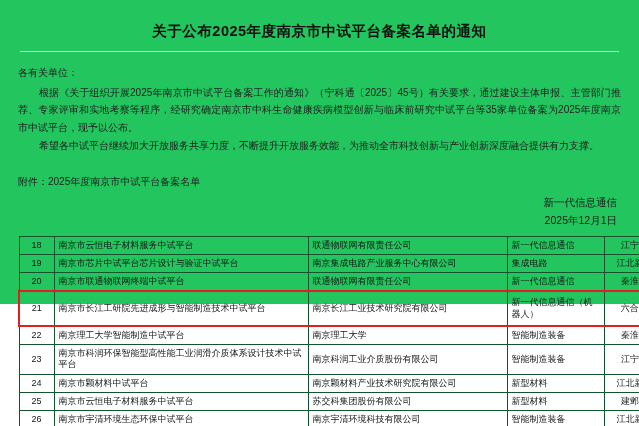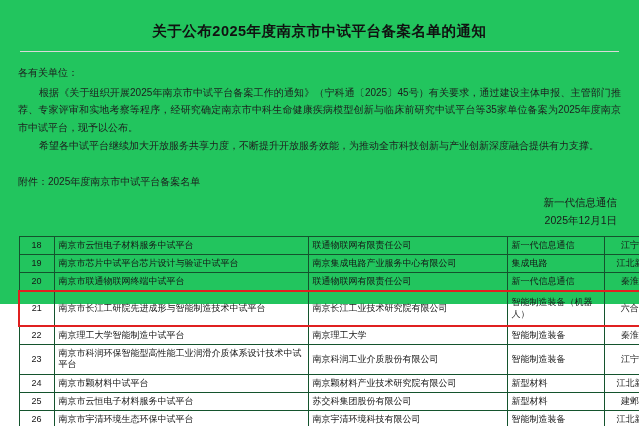--- a/index.html
+++ b/index.html
@@ -151,21 +151,21 @@
             <td class="col-idx">20</td>
             <td class="col-name">南京市联通物联网终端中试平台</td>
             <td class="col-org">联通物联网有限责任公司</td>
             <td class="col-field">新一代信息通信</td>
             <td class="col-area">秦淮区</td>
           </tr>
           <tr class="highlight">
             <td class="col-idx">21</td>
             <td class="col-name">南京市长江工研院先进成形与智能制造技术中试平台</td>
             <td class="col-org">南京长江工业技术研究院有限公司</td>
-            <td class="col-field">智能制造装备（机器人）</td>
+            <td class="col-field">新一代信息通信（机器人）</td>
             <td class="col-area">六合区</td>
           </tr>
           <tr>
             <td class="col-idx">22</td>
             <td class="col-name">南京理工大学智能制造中试平台</td>
             <td class="col-org">南京理工大学</td>
             <td class="col-field">智能制造装备</td>
             <td class="col-area">秦淮区</td>
           </tr>
           <tr>

